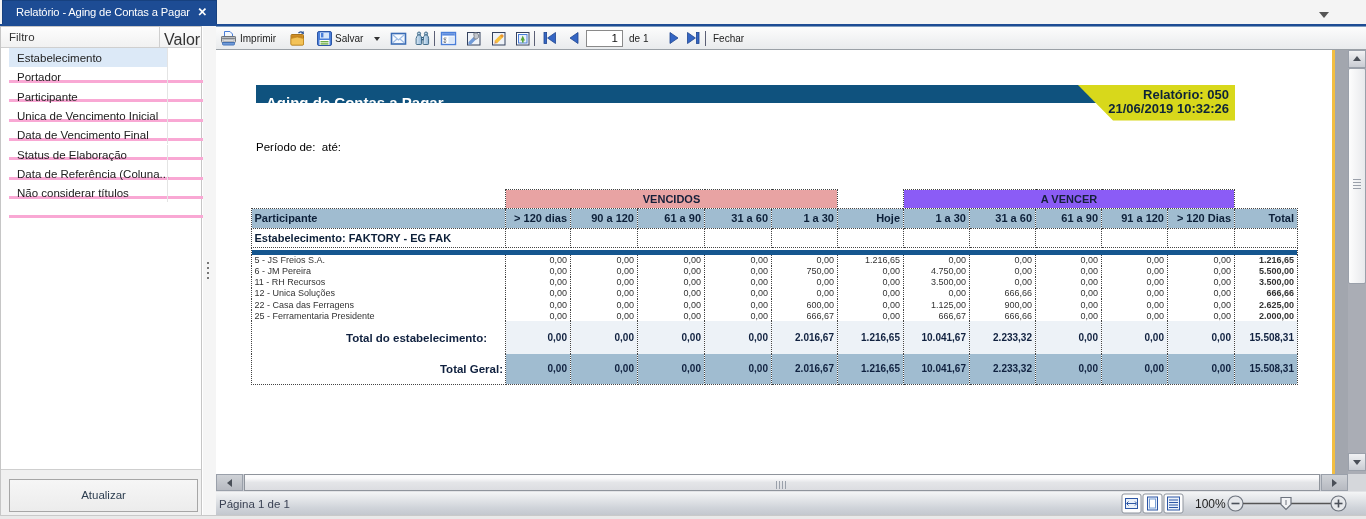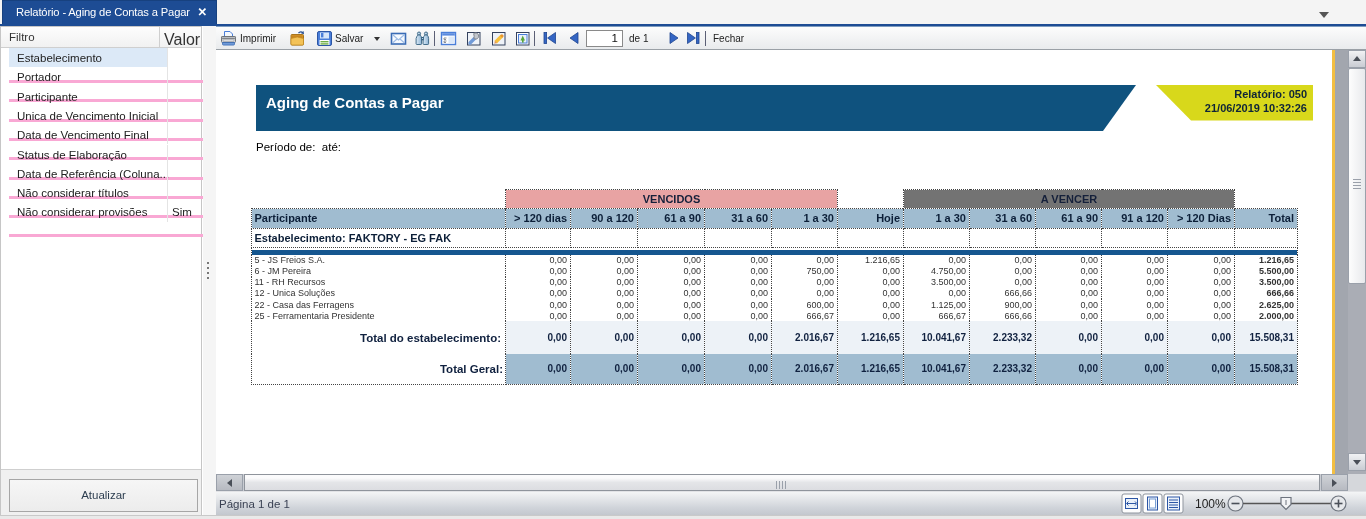--- a/index.html
+++ b/index.html
@@ -52,23 +52,23 @@
 #hthumb .grips{position:absolute;left:50%;top:4px;margin-left:-6px}
 #hthumb .grips i{display:inline-block;width:1px;height:8px;background:#9aa0aa;margin-right:2px}
 
 #corner{left:1348px;top:474px;width:18px;height:17px;background:#d5d7db}
 
 #statusbar{left:216px;top:491px;width:1150px;height:24px;background:linear-gradient(#f4f5f6,#cfd3d9 70%,#c3c7ce);border-top:1px solid #e2e3e6;color:#3b4254}
 #statusbar .pg{position:absolute;left:3px;top:6px;font-size:11.5px}
 
 #bstrip{left:0;top:515px;width:1366px;height:4px;background:#e9e9e9;border-top:1px solid #c9c9c9}
 
-#band{left:256px;top:85px;width:880px;height:46px;background:#0f527e;-webkit-clip-path:polygon(0 0,100% 0,calc(100% - 33px) 100%,0 100%);clip-path:polygon(0 0,100% 0,calc(100% - 33px) 100%,0 100%)}
+#band{left:256px;top:85px;width:880px;height:18px;background:#0f527e;-webkit-clip-path:polygon(0 0,100% 0,calc(100% - 33px) 100%,0 100%);clip-path:polygon(0 0,100% 0,calc(100% - 33px) 100%,0 100%)}
 #band span{position:absolute;left:10px;top:9px;color:#fff;font-size:15px;font-weight:bold}
-#ybox{left:1156px;top:85px;width:157px;height:35.5px;background:#d8d81b;clip-path:polygon(0 0,100% 0,100% 100%,22.3% 100%);text-align:right;color:#0e2438;font-weight:bold;font-size:11px;padding:3px 6px 10px 0;line-height:13.5px}
+#ybox{left:1078px;top:85px;width:157px;height:35.5px;background:#d8d81b;clip-path:polygon(0 0,100% 0,100% 100%,22.3% 100%);text-align:right;color:#0e2438;font-weight:bold;font-size:13px;padding:3px 6px 10px 0;line-height:13.5px}
 #periodo{left:256px;top:140.5px;font-weight:normal;font-size:11.5px;color:#000}
 
 #rtable{left:251px;top:188.5px;border-collapse:collapse;table-layout:fixed;font-family:"Liberation Sans",sans-serif}
 #rtable td{overflow:hidden;white-space:nowrap}
 #rtable .num{text-align:right;padding-right:3px}
 .dot{border:1px dotted #444}
 .dotv{border-left:1px dotted #444;border-right:1px dotted #444}
 tr.grp td{height:19.5px;font-weight:bold;font-size:11px;text-align:center;color:#15203a}
 tr.hdr td{height:19.5px;font-weight:bold;font-size:11px;color:#0c1f38;background:#a0bcd0}
 tr.estab td{height:19.5px;font-weight:bold;font-size:11px;color:#0c1f38;background:#fff}
@@ -129,26 +129,20 @@
   <div class="abs frow" style="top:136.8px;">
       <div class="abs" style="left:0;top:0;height:19.3px;"></div>
       <span class="t">Data de Referência (Coluna...</span>
       <span class="v"></span>
       <span class="vs"></span>
     </div>
   <div class="abs frow" style="top:156.1px;">
       <div class="abs" style="left:0;top:0;height:19.3px;"></div>
       <span class="t">Não considerar títulos</span>
       <span class="v"></span>
-      <span class="vs"></span>
-    </div>
-  <div class="abs frow" style="top:175.4px;">
-      <div class="abs" style="left:0;top:0;height:19.3px;"></div>
-      <span class="t">Não considerar provisões</span>
-      <span class="v">Sim</span>
       <span class="vs"></span>
     </div>
   <div class="abs" id="lfoot">
       <div id="btnAtualizar">Atualizar</div>
     </div>
 </div>
 <div class="abs" id="splitter">
   <i style="top:236px"></i>
     <i style="top:241px"></i>
     <i style="top:246px"></i>
@@ -321,21 +315,21 @@
       <col style="width:66px">
       <col style="width:66px">
       <col style="width:67px">
       <col style="width:63px">
     </colgroup>
 <tbody>
       <tr class="grp">
         <td></td>
         <td colspan="5" class="dot" style="background:#e8a3a3">VENCIDOS</td>
         <td></td>
-        <td colspan="5" class="dot" style="background:#737373">A VENCER</td>
+        <td colspan="5" class="dot" style="background:#8b5cf6">A VENCER</td>
         <td></td>
       </tr>
 <tr class="hdr">
         <td class="dot" style="padding-left:2.5px">Participante</td>
         <td class="dot num">&gt; 120 dias</td>
         <td class="dot num">90 a 120</td>
         <td class="dot num">61 a 90</td>
         <td class="dot num">31 a 60</td>
         <td class="dot num">1 a 30</td>
         <td class="dot num">Hoje</td>
@@ -451,21 +445,21 @@
         <td class="dotv num">666,67</td>
         <td class="dotv num">0,00</td>
         <td class="dotv num">666,67</td>
         <td class="dotv num">666,66</td>
         <td class="dotv num">0,00</td>
         <td class="dotv num">0,00</td>
         <td class="dotv num">0,00</td>
         <td class="dotv num" style="font-weight:bold">2.000,00</td>
       </tr>
 <tr class="tot1">
-        <td class="dotv num" style="padding-right:4px;font-size:11.5px">Total do estabelecimento:</td>
+        <td class="dotv num" style="padding-right:18px;font-size:11.5px">Total do estabelecimento:</td>
         <td class="dotv num" style="background:#edf2f7">0,00</td>
         <td class="dotv num" style="background:#edf2f7">0,00</td>
         <td class="dotv num" style="background:#edf2f7">0,00</td>
         <td class="dotv num" style="background:#edf2f7">0,00</td>
         <td class="dotv num" style="background:#edf2f7">2.016,67</td>
         <td class="dotv num" style="background:#edf2f7">1.216,65</td>
         <td class="dotv num" style="background:#edf2f7">10.041,67</td>
         <td class="dotv num" style="background:#edf2f7">2.233,32</td>
         <td class="dotv num" style="background:#edf2f7">0,00</td>
         <td class="dotv num" style="background:#edf2f7">0,00</td>

